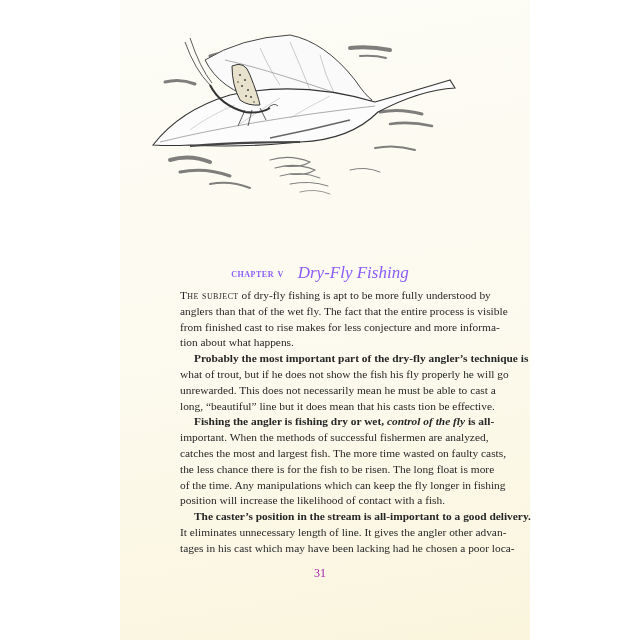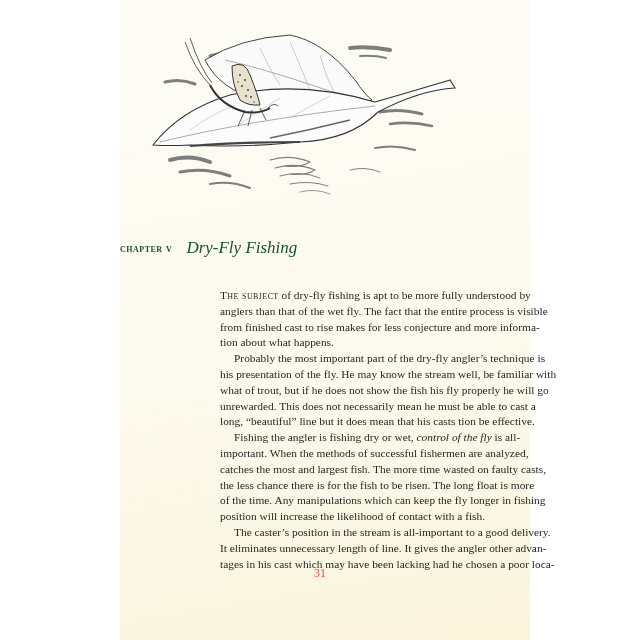--- a/index.html
+++ b/index.html
@@ -22,22 +22,23 @@
       position: absolute;
       left: 150px;
       top: 20px;
       width: 340px;
       height: 200px;
     }
     .chapter-heading {
       position: absolute;
       left: 120px;
       width: 400px;
-      top: 238px;
-      color: #14532d;
+      top: 263px;
+      text-align: center;
+      color: #8b5cf6;
       white-space: nowrap;
     }
     .chapter-label {
       font-family: "Liberation Serif", serif;
       font-size: 12px;
       font-weight: bold;
       letter-spacing: 0.5px;
       font-variant: small-caps;
       text-transform: lowercase;
       vertical-align: middle;
@@ -60,44 +61,44 @@
       color: #262626;
       text-align: justify;
     }
     .line {
       display: block;
       white-space: nowrap;
       text-align-last: justify;
       text-align: justify;
       height: 15.8px;
       overflow: visible;
-      margin-left: 40px;
     }
     .line.last {
       text-align-last: left;
     }
     .line.indent {
       padding-left: 14px;
+      font-weight: bold;
     }
     .sc {
       font-variant: small-caps;
       letter-spacing: 0.4px;
     }
     .em {
       font-style: italic;
     }
     .page-number {
       position: absolute;
       left: 120px;
       width: 400px;
       top: 566px;
       text-align: center;
       font-family: "Liberation Serif", serif;
       font-size: 12px;
-      color: #ef4444;
+      color: #a21caf;
     }
   </style>
 </head>
 <body>
 
 <div class="page"></div>
 
 <svg class="illustration" viewBox="0 0 340 200" xmlns="http://www.w3.org/2000/svg">
 
   <g stroke="#555" stroke-linecap="round" fill="none" opacity="0.75">
@@ -165,21 +166,20 @@
 </div>
 
 <div class="body-text">
 
   <span class="line"><span class="sc">The subject</span><span> of dry-fly fishing is apt to be more fully understood by</span></span>
   <span class="line">anglers than that of the wet fly. The fact that the entire process is visible</span>
   <span class="line">from finished cast to rise makes for less conjecture and more informa-</span>
   <span class="line last">tion about what happens.</span>
 
   <span class="line indent">Probably the most important part of the dry-fly angler’s technique is</span>
-  <span class="line">his presentation of the fly. He may know the stream well, be familiar with</span>
   <span class="line">what of trout, but if he does not show the fish his fly properly he will go</span>
   <span class="line">unrewarded. This does not necessarily mean he must be able to cast a</span>
   <span class="line last">long, “beautiful” line but it does mean that his casts tion be effective.</span>
 
   <span class="line indent"><span>Fishing the angler is fishing dry or wet, </span><span class="em">control of the fly</span><span> is all-</span></span>
   <span class="line">important. When the methods of successful fishermen are analyzed,</span>
   <span class="line">catches the most and largest fish. The more time wasted on faulty casts,</span>
   <span class="line">the less chance there is for the fish to be risen. The long float is more</span>
   <span class="line">of the time. Any manipulations which can keep the fly longer in fishing</span>
   <span class="line last">position will increase the likelihood of contact with a fish.</span>

